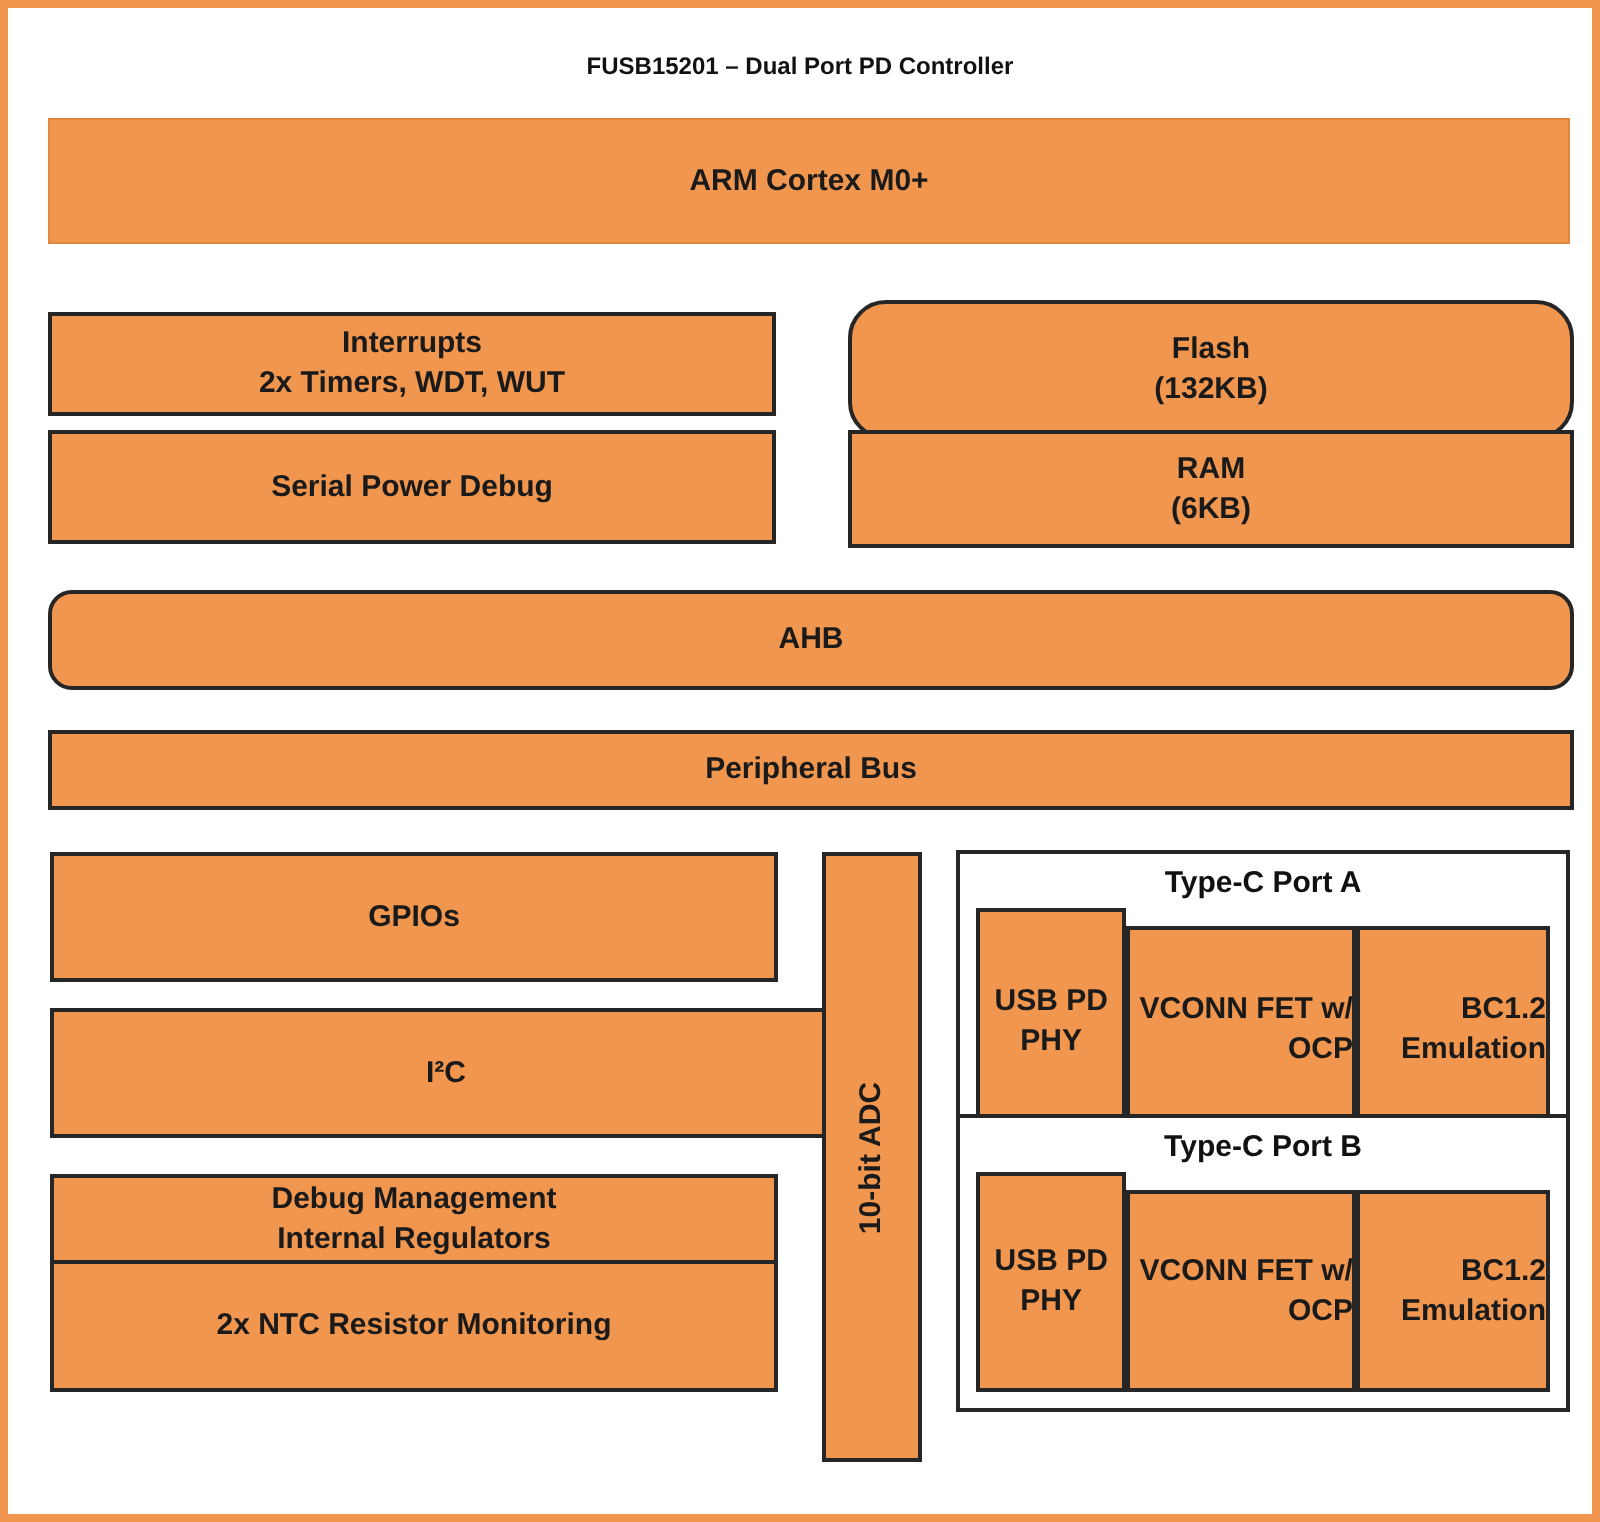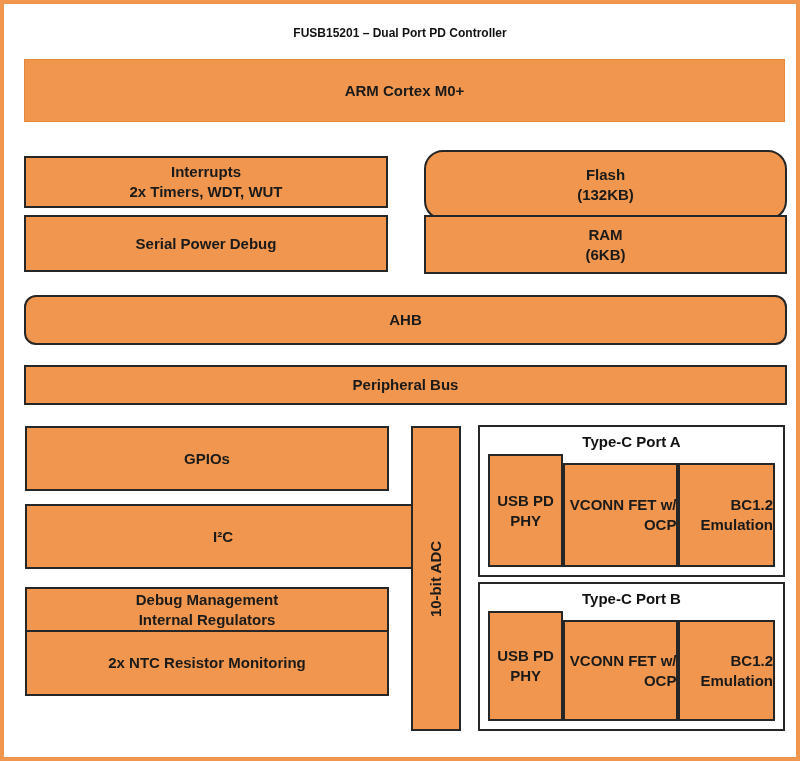--- a/index.html
+++ b/index.html
@@ -105,21 +105,21 @@
 
   <div class="port" style="left:474px;top:421px;width:307px;height:152px;">
     <div class="port-title">Type-C Port A</div>
     <div class="port-items">
       <div class="obox port-item">USB PD PHY</div>
       <div class="obox port-item">VCONN FET w/ OCP</div>
       <div class="obox port-item">BC1.2 Emulation</div>
     </div>
   </div>
 
-  <div class="port" style="left:474px;top:578px;width:307px;height:149px;">
+  <div class="port" style="left:474px;top:553px;width:307px;height:149px;">
     <div class="port-title">Type-C Port B</div>
     <div class="port-items">
       <div class="obox port-item">USB PD PHY</div>
       <div class="obox port-item">VCONN FET w/ OCP</div>
       <div class="obox port-item">BC1.2 Emulation</div>
     </div>
   </div>
 
 </div>
 

